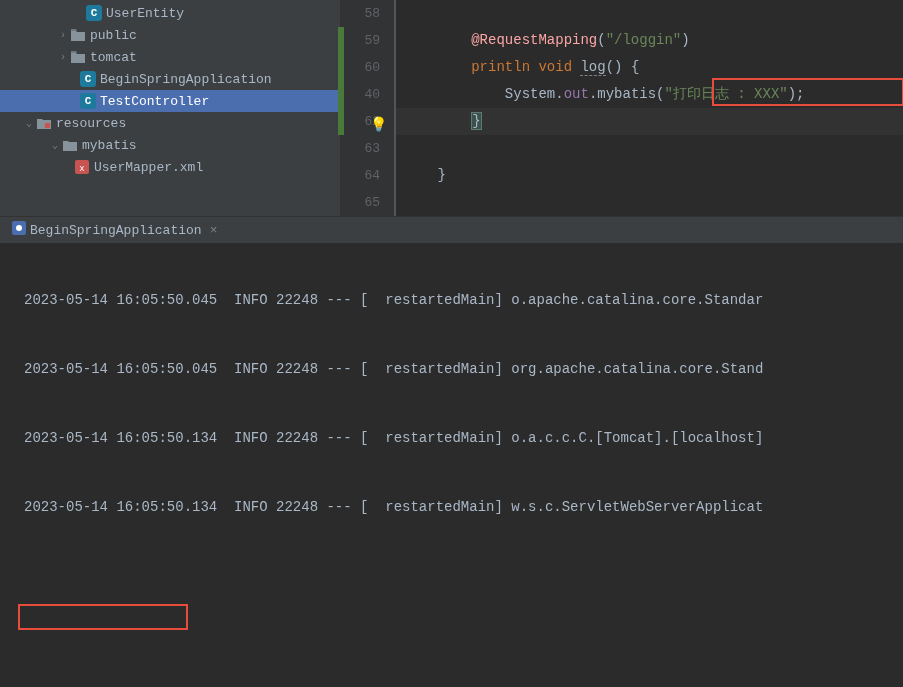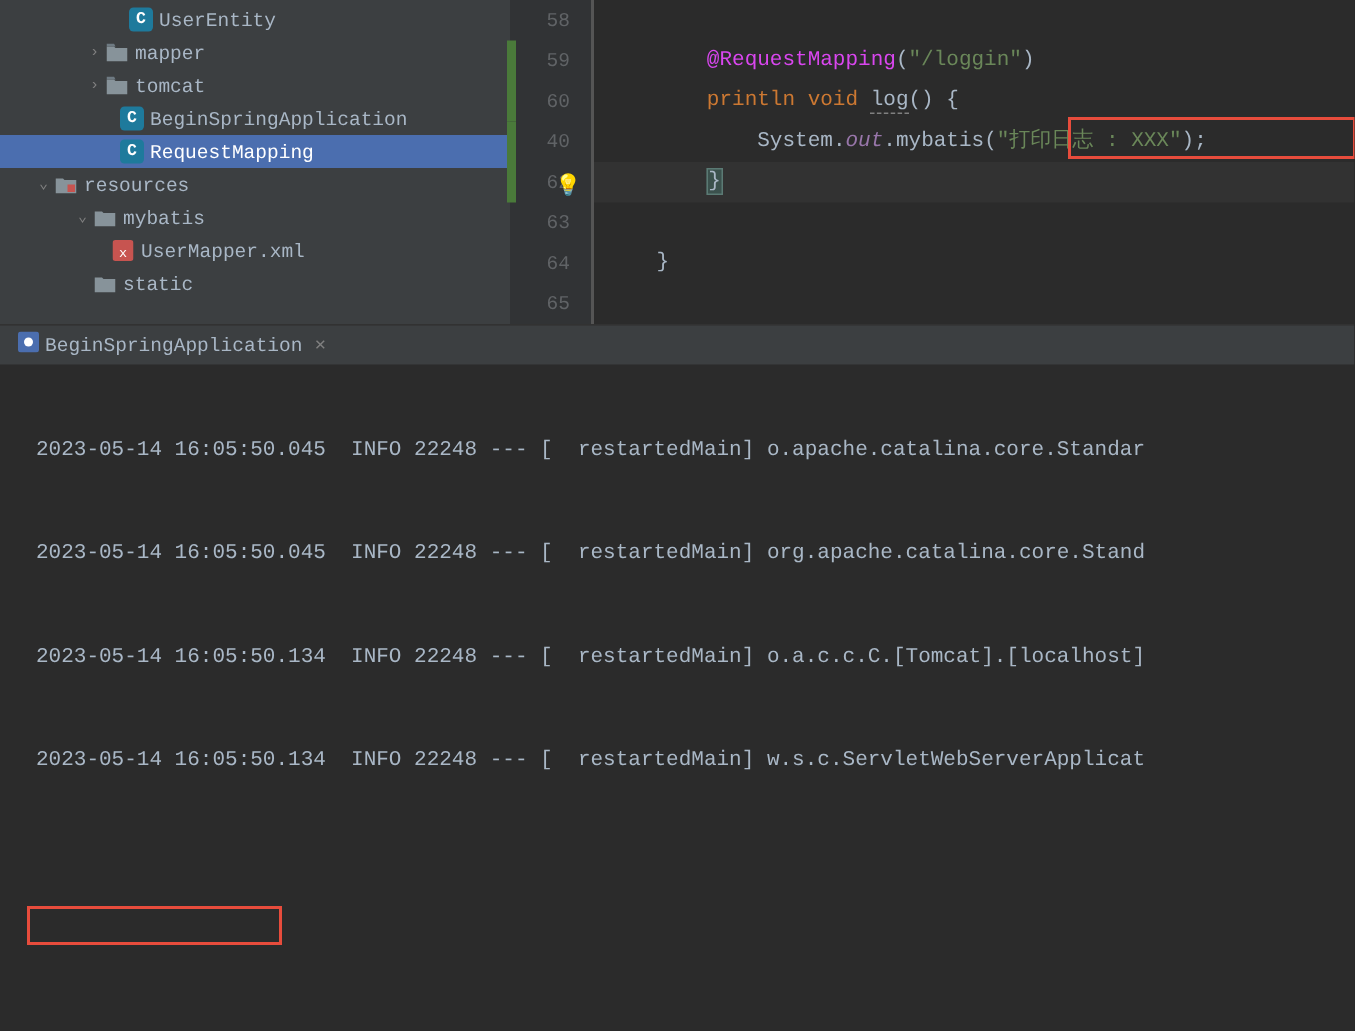--- a/index.html
+++ b/index.html
@@ -17,24 +17,24 @@
 .chevron { width: 14px; display: inline-flex; align-items: center; justify-content: center; color: #808080; font-size: 10px; }
 .icon { width: 16px; height: 16px; display: inline-flex; align-items: center; justify-content: center; margin-right: 4px; font-size: 11px; border-radius: 3px; }
 .icon-class { background: #1e7a9c; color: #fff; font-weight: bold; }
 .icon-folder { color: #87939a; }
 .editor-panel { flex: 1; display: flex; background: #2b2b2b; }
 .gutter { width: 56px; background: #313335; text-align: right; padding-right: 14px; color: #606366; font-size: 13px; line-height: 27px; border-right: 2px solid #555; }
 .gutter-line { height: 27px; position: relative; text-align: right; }
 .gutter-marker { position: absolute; left: -2px; width: 6px; height: 27px; background: #4a7a3a; }
 .code-area { flex: 1; font-size: 14px; line-height: 27px; position: relative; }
 .code-line { height: 27px; white-space: pre; padding-left: 8px; position: relative; }
-.kw-annotation { color: #d946ef; }
+.kw-annotation { color: #fca5a5; }
 .kw-keyword { color: #cc7832; }
 .kw-string { color: #6a8759; }
-.kw-static { color: #9876aa; font-style: italic; }
+.kw-static { color: #9876aa; }
 .kw-method { color: #a9b7c6; }
 .bulb { position: absolute; left: -26px; top: 4px; color: #ffc66d; font-size: 14px; }
 .code-cursor-bg { background: #323232; }
 .brace-match { background: #3b514d; border: 1px solid #5b7a74; }
 .red-box { position: absolute; border: 2px solid #e74c3c; pointer-events: none; }
 .underline-decor { border-bottom: 1px dashed #808080; }
 .run-panel { flex: 1; background: #2b2b2b; display: flex; flex-direction: column; border-top: 1px solid #323232; }
 .run-tab-bar { height: 26px; background: #3c3f41; display: flex; align-items: center; padding-left: 6px; font-size: 13px; }
 .run-tab { display: flex; align-items: center; gap: 4px; padding: 0 6px; height: 100%; }
 .run-tab-icon { width: 14px; height: 14px; }
@@ -52,39 +52,39 @@
       <span>UserEntity</span>
     </div>
     <div class="tree-item indent-2">
       <span class="chevron">›</span>
       <span class="icon icon-folder">
         <svg width="14" height="12" viewBox="0 0 14 12">
             <path fill="#87939a" d="M0 2h5l1 1h8v9H0z"></path>
             <path fill="#6e7a82" d="M0 0h5l1 2H0z"></path>
           </svg>
       </span>
-      <span>mapper</span>
+      <span>public</span>
     </div>
     <div class="tree-item indent-2">
       <span class="chevron">›</span>
       <span class="icon icon-folder">
         <svg width="14" height="12" viewBox="0 0 14 12">
             <path fill="#87939a" d="M0 2h5l1 1h8v9H0z"></path>
             <path fill="#6e7a82" d="M0 0h5l1 2H0z"></path>
           </svg>
       </span>
       <span>tomcat</span>
     </div>
     <div class="tree-item indent-4">
       <span class="icon icon-class">C</span>
       <span>BeginSpringApplication</span>
     </div>
     <div class="tree-item indent-4 selected">
       <span class="icon icon-class">C</span>
-      <span>RequestMapping</span>
+      <span>TestController</span>
     </div>
     <div class="tree-item indent-res">
       <span class="chevron">⌄</span>
       <span class="icon">
         <svg width="14" height="12" viewBox="0 0 14 12">
             <path fill="#87939a" d="M0 2h5l1 1h8v9H0z"></path>
             <rect x="8" y="6" width="5" height="5" fill="#c75450"></rect>
           </svg>
       </span>
       <span>resources</span>
@@ -99,29 +99,20 @@
       <span>mybatis</span>
     </div>
     <div class="tree-item indent-res3">
       <span class="icon">
         <svg width="14" height="14" viewBox="0 0 14 14">
             <rect width="14" height="14" fill="#c75450" rx="2"></rect>
             <text x="7" y="11" font-size="9" text-anchor="middle" fill="#fff">x</text>
           </svg>
       </span>
       <span>UserMapper.xml</span>
-    </div>
-    <div class="tree-item indent-res2">
-      <span class="chevron"></span>
-      <span class="icon icon-folder">
-        <svg width="14" height="12" viewBox="0 0 14 12">
-            <path fill="#87939a" d="M0 2h5l1 1h8v9H0z"></path>
-          </svg>
-      </span>
-      <span>static</span>
     </div>
   </div>
 
   <div class="editor-panel">
     <div class="gutter">
       <div class="gutter-line"><span>58</span></div>
       <div class="gutter-line"><div class="gutter-marker"></div><span>59</span></div>
       <div class="gutter-line"><div class="gutter-marker"></div><span>60</span></div>
       <div class="gutter-line"><div class="gutter-marker"></div><span>40</span></div>
       <div class="gutter-line"><div class="gutter-marker"></div><span>62</span></div>

